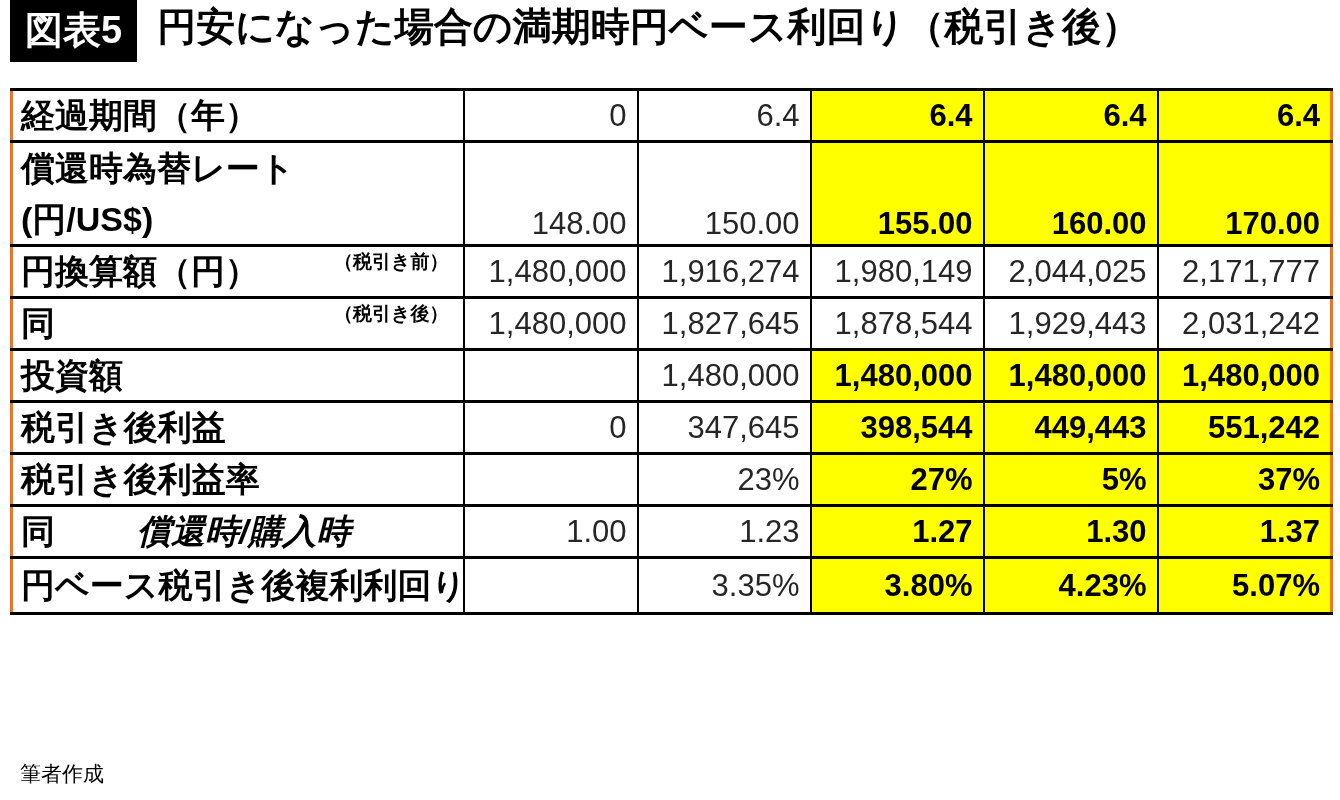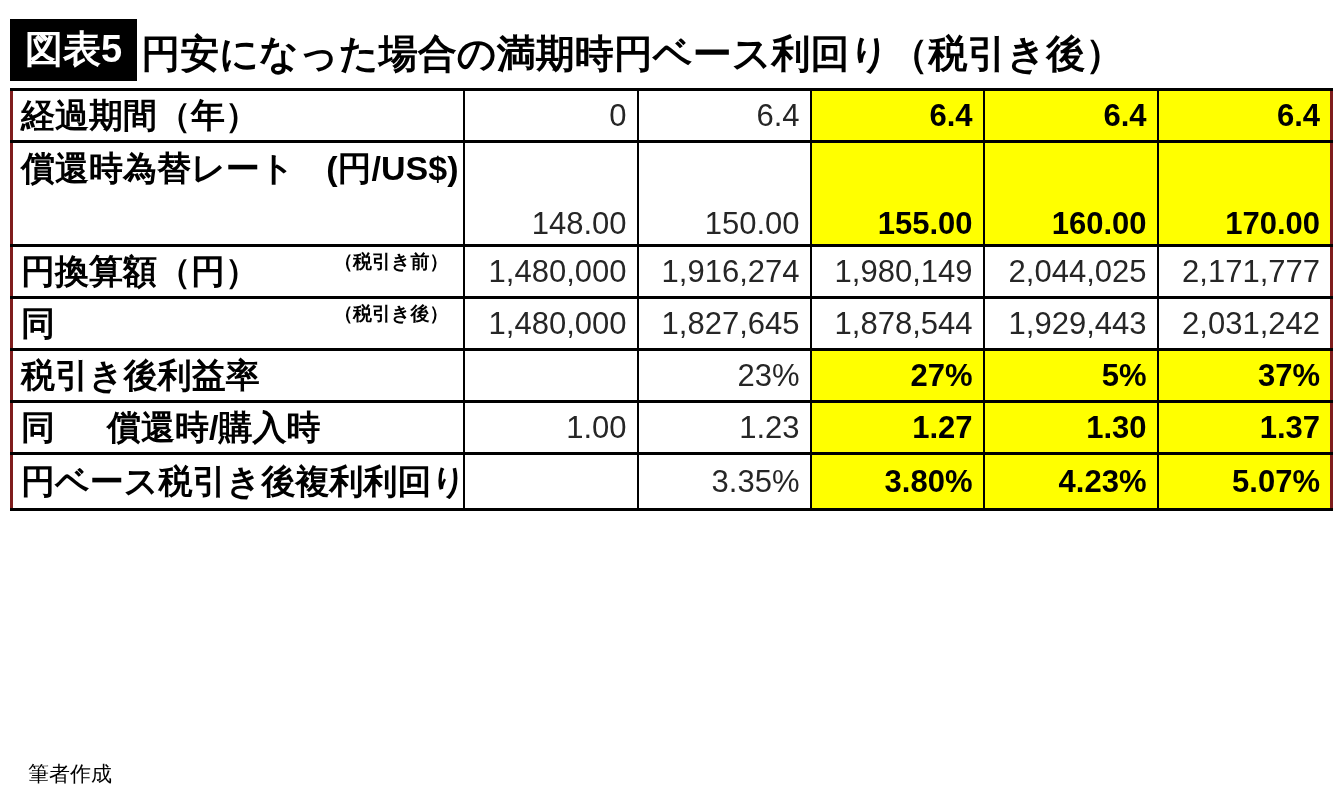--- a/index.html
+++ b/index.html
@@ -3,38 +3,38 @@
 <meta charset="utf-8">
 <style>
   * { margin: 0; padding: 0; box-sizing: border-box; }
   html, body { background: #ffffff; }
   body {
     width: 1340px; height: 800px;
     font-family: "Liberation Sans", "DejaVu Sans", sans-serif;
     position: relative; overflow: hidden;
   }
   .title-bar {
-    position: absolute; top: 19px; left: 10px;
-    display: flex; align-items: flex-end;
+    position: absolute; top: 0; left: 10px;
+    display: flex; align-items: flex-start;
   }
   .badge {
     background: #000000; color: #ffffff;
     font-size: 38px; font-weight: bold;
     padding: 8px 15px; line-height: 1.2;
     display: inline-block;
   }
   .title-text {
     font-size: 39px; font-weight: bold; color: #000000;
-    margin-left: 4px; letter-spacing: 0px; white-space: nowrap;
+    margin-left: 20px; letter-spacing: 0px; white-space: nowrap;
   }
   table.fig {
     position: absolute; top: 88px; left: 10px;
     width: 1320px;
     border-collapse: collapse; table-layout: fixed;
-    border: 3px solid #7f1d1d;
+    border: 3px solid #f97316;
   }
   td {
     border: 3px solid #000000;
     border-left-width: 2px; border-right-width: 2px;
     overflow: hidden;
   }
   td.lbl {
     text-align: left; vertical-align: middle;
     font-weight: bold; font-size: 34px; color: #000000;
     padding: 2px 4px 2px 8px; line-height: 1.25;
@@ -45,32 +45,32 @@
     font-size: 31px; color: #262626;
     padding: 2px 10px 2px 2px; white-space: nowrap;
   }
   td.hl { background: #ffff00; font-weight: bold; color: #000000; }
   td.vb { vertical-align: bottom; }
   tr.r-single { height: 52px; }
   tr.r-tall2 { height: 104px; }
   tr.r-tall3 { height: 106px; }
   tr.r-last { height: 56px; }
   .two-line {
-    height: 94px; display: flex; flex-direction: row;
+    height: 94px; display: flex; flex-direction: column;
     justify-content: space-between;
   }
   .two-line .line2.indent { padding-left: 10px; }
   .lblflex { display: flex; align-items: flex-start; width: 100%; }
   .lblflex .small {
     font-size: 19px; font-weight: bold;
     margin-left: auto; padding-right: 10px;
   }
-  .lblflex .gap { margin-left: 52px; }
+  .lblflex .gap { margin-left: 82px; font-style: italic; }
   .credit {
-    position: absolute; top: 760px; left: 28px;
+    position: absolute; top: 760px; left: 20px;
     font-size: 21px; color: #000000;
   }
 </style>
 </head>
 <body>
 
 <div class="title-bar">
   <span class="badge">図表5</span>
   <span class="title-text">円安になった場合の満期時円ベース利回り（税引き後）</span>
 </div>
@@ -126,20 +126,36 @@
           <span class="small">（税引き後）</span>
         </div>
       </td>
       <td class="num">1,480,000</td>
       <td class="num">1,827,645</td>
       <td class="num">1,878,544</td>
       <td class="num">1,929,443</td>
       <td class="num">2,031,242</td>
     </tr>
     <tr class="r-single">
+      <td class="lbl">投資額</td>
+      <td class="num"></td>
+      <td class="num">1,480,000</td>
+      <td class="num hl">1,480,000</td>
+      <td class="num hl">1,480,000</td>
+      <td class="num hl">1,480,000</td>
+    </tr>
+    <tr class="r-single">
+      <td class="lbl">税引き後利益</td>
+      <td class="num">0</td>
+      <td class="num">347,645</td>
+      <td class="num hl">398,544</td>
+      <td class="num hl">449,443</td>
+      <td class="num hl">551,242</td>
+    </tr>
+    <tr class="r-single">
       <td class="lbl">税引き後利益率</td>
       <td class="num"></td>
       <td class="num">23%</td>
       <td class="num hl">27%</td>
       <td class="num hl">5%</td>
       <td class="num hl">37%</td>
     </tr>
     <tr class="r-single">
       <td class="lbl">
         <div class="lblflex">

